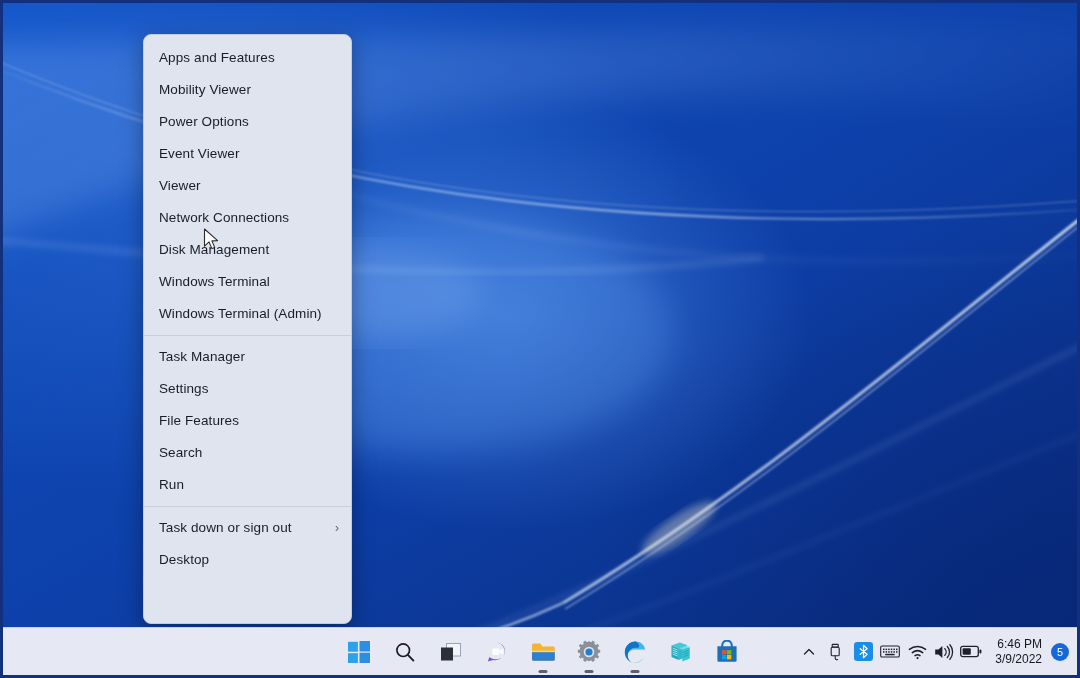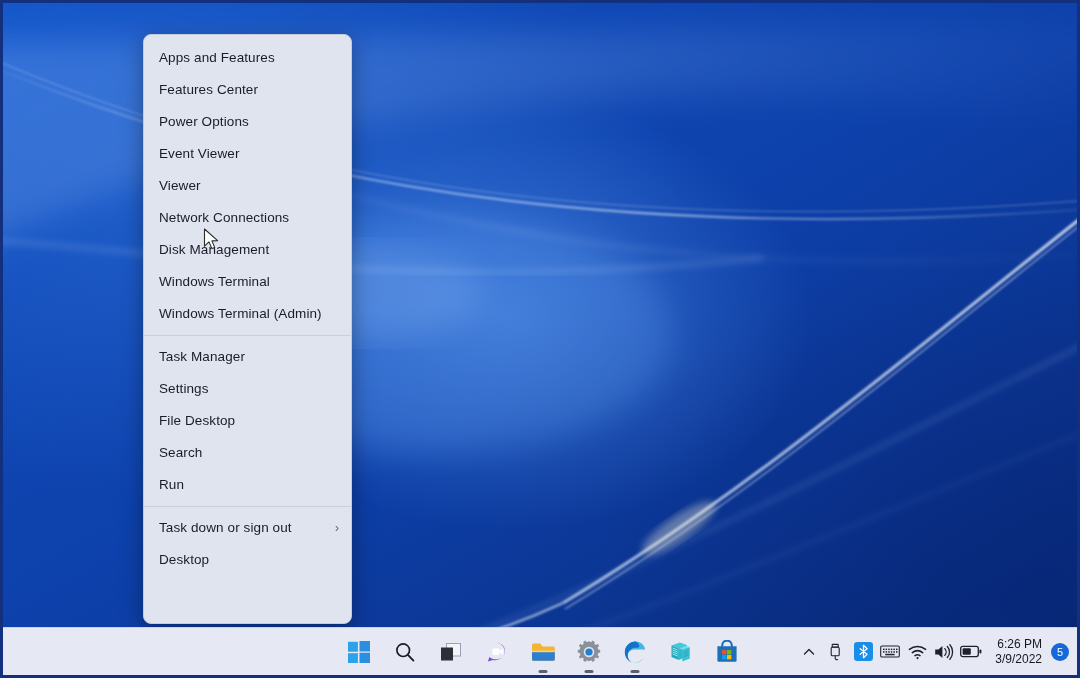--- a/index.html
+++ b/index.html
@@ -229,32 +229,32 @@
 
       <path d="M 1105 330 C 900 430, 700 540, 450 640" fill="none" stroke="#bfdcff" stroke-width="1.7" opacity="0.40" filter="url(#blurMed)"></path>
       <path d="M 1105 420 C 900 500, 720 580, 520 650" fill="none" stroke="#a9cfff" stroke-width="1.3" opacity="0.26" filter="url(#blurMed)"></path>
 
       <ellipse cx="676" cy="525" rx="44" ry="12" fill="#fff6d9" opacity="0.35" transform="rotate(-34 676 525)" filter="url(#blurMed)"></ellipse>
     </svg>
   </div>
 
   <div id="winx-menu">
       <div class="menu-item"><span>Apps and Features</span></div>
-      <div class="menu-item"><span>Features Center</span></div>
+      <div class="menu-item"><span>Mobility Viewer</span></div>
       <div class="menu-item"><span>Power Options</span></div>
       <div class="menu-item"><span>Event Viewer</span></div>
       <div class="menu-item"><span>Viewer</span></div>
       <div class="menu-item"><span>Network Connections</span></div>
       <div class="menu-item"><span>Disk Management</span></div>
       <div class="menu-item"><span>Windows Terminal</span></div>
       <div class="menu-item"><span>Windows Terminal (Admin)</span></div>
       <div class="menu-sep"></div>
       <div class="menu-item"><span>Task Manager</span></div>
       <div class="menu-item"><span>Settings</span></div>
-      <div class="menu-item"><span>File Desktop</span></div>
+      <div class="menu-item"><span>File Features</span></div>
       <div class="menu-item"><span>Search</span></div>
       <div class="menu-item"><span>Run</span></div>
       <div class="menu-sep"></div>
       <div class="menu-item"><span>Task down or sign out</span><span class="submenu-arrow">›</span></div>
       <div class="menu-item"><span>Desktop</span></div>
     </div>
 
   <svg id="cursor" viewBox="0 0 18 24" style="left: 200px; top: 225px;">
     <path d="M1.5 1 L1.5 18.2 L6.0 13.9 L8.9 20.6 L11.7 19.4 L8.9 12.9 L14.6 12.6 Z" fill="#ffffff" stroke="#2b2b2b" stroke-width="1.1" stroke-linejoin="round"></path>
   </svg>
@@ -416,20 +416,20 @@
 
       <div class="tray-icon">
         <svg width="22" height="13" viewBox="0 0 22 13">
           <rect x="0.7" y="1.4" width="17.6" height="10.2" rx="2.0" fill="none" stroke="#20202c" stroke-width="1.3"></rect>
           <rect x="2.6" y="3.3" width="8.2" height="6.4" rx="1.0" fill="#20202c"></rect>
           <rect x="19.4" y="4.6" width="2.0" height="3.8" rx="0.9" fill="#20202c"></rect>
         </svg>
       </div>
 
       <div id="clock">
-        <div>6:26 PM</div>
+        <div>6:46 PM</div>
         <div>3/9/2022</div>
       </div>
 
       <div id="notif-badge">5</div>
     </div>
   </div>
 </div>
 
 </body></html>

